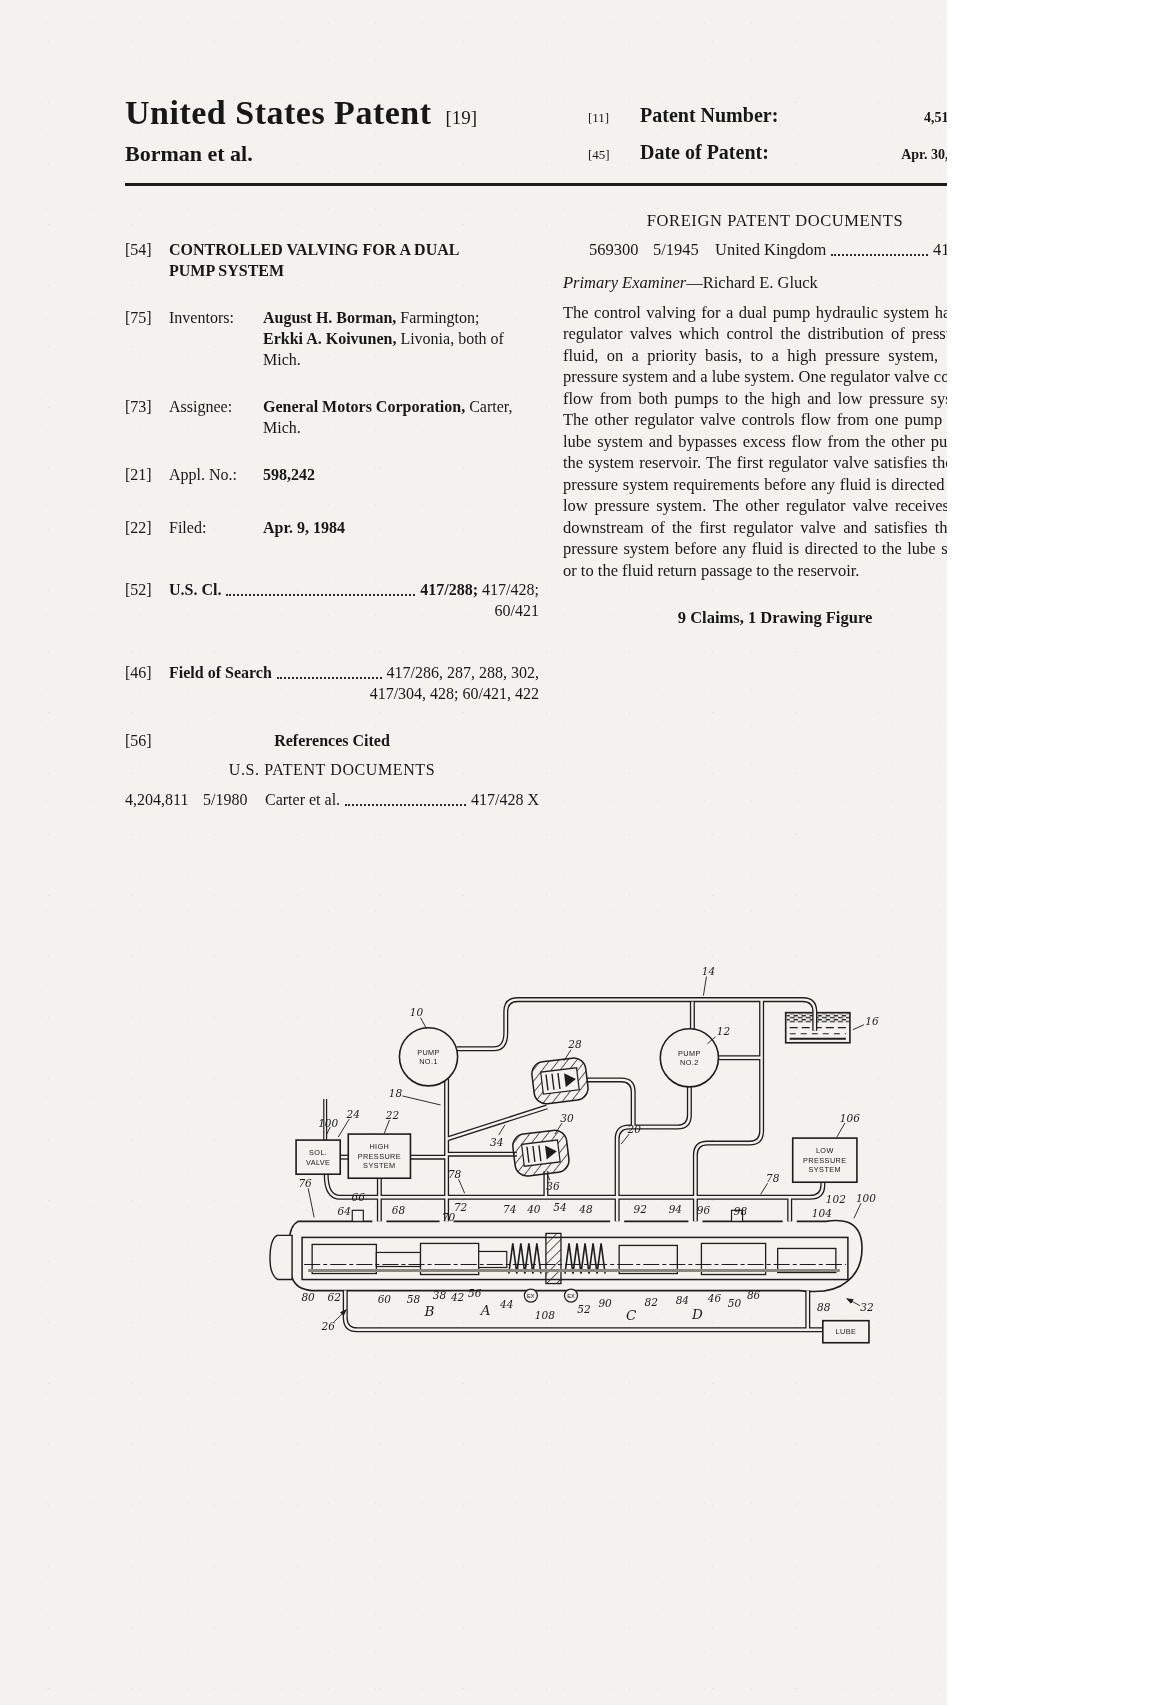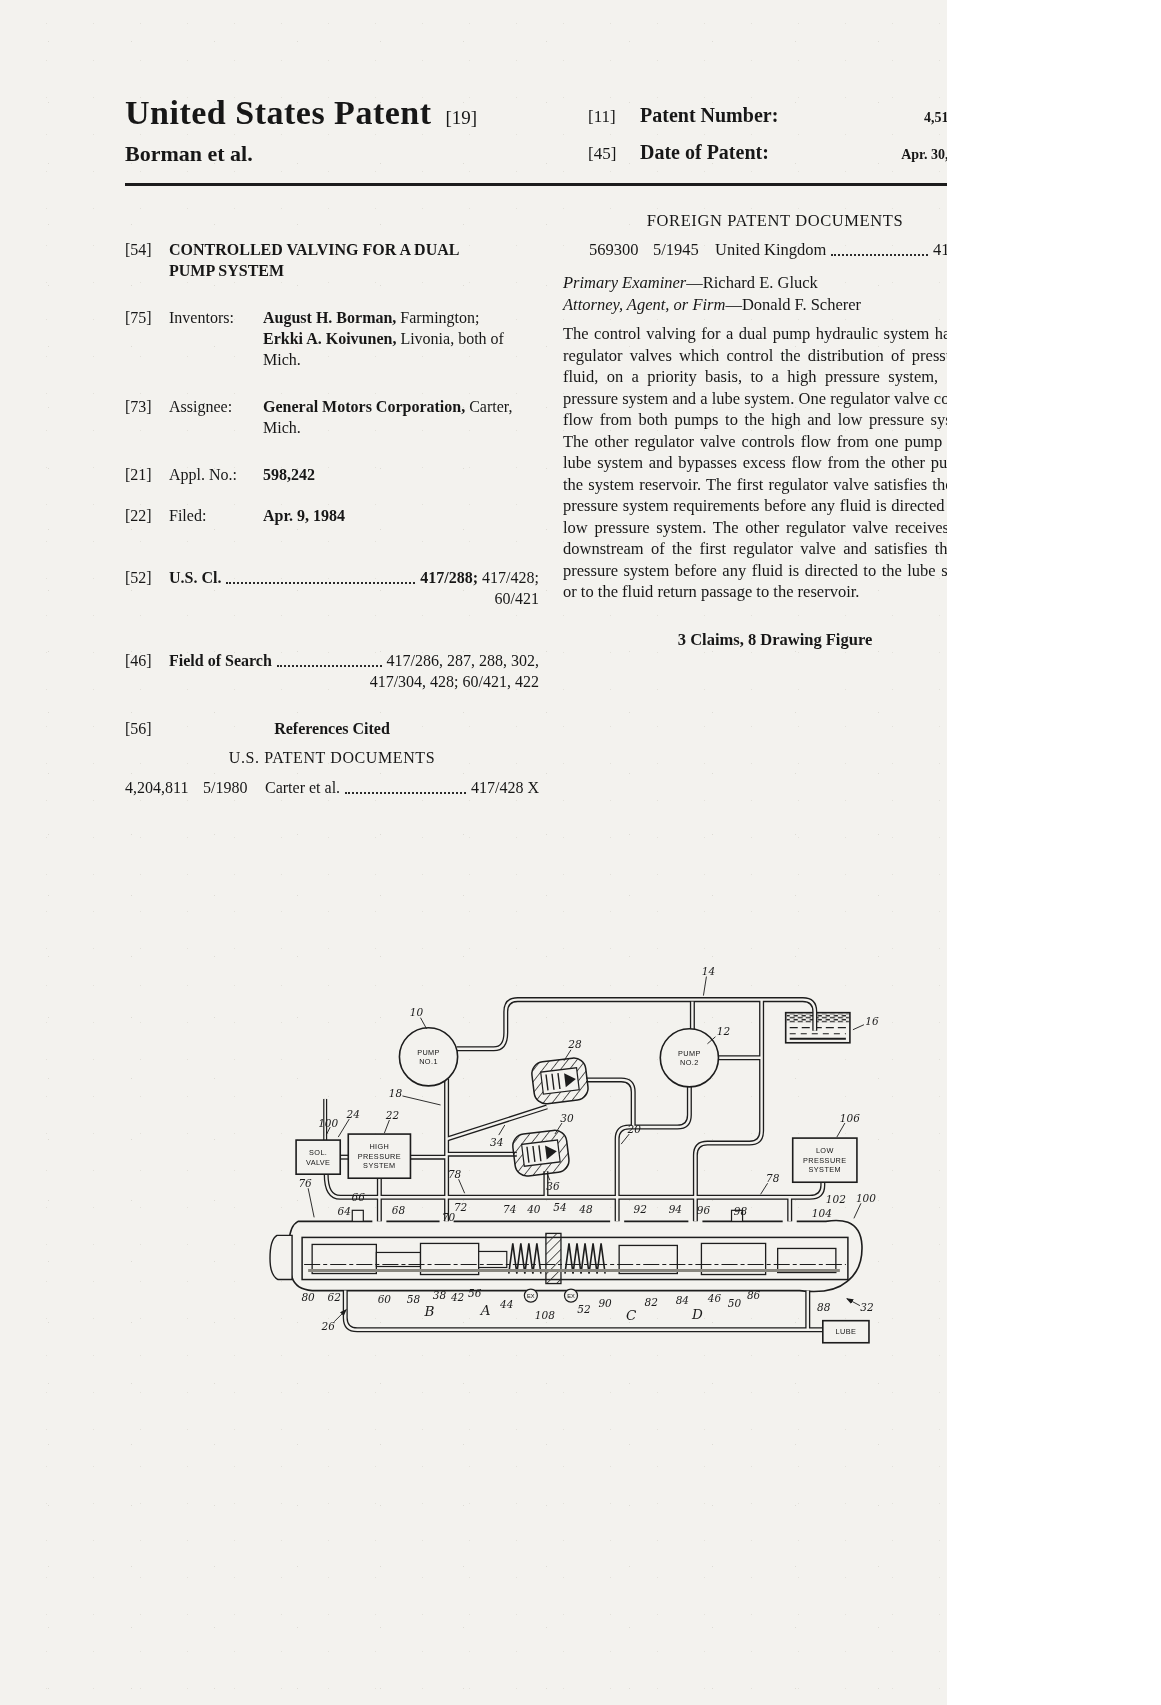--- a/index.html
+++ b/index.html
@@ -17,35 +17,35 @@
     overflow:hidden;
   }
   
   .hdr-left{position:absolute;left:125px;top:96px;width:430px;}
   .hdr-title{font-size:34px;font-weight:bold;letter-spacing:0.5px;line-height:1;}
   .hdr-title .bk19{font-size:19px;font-weight:normal;letter-spacing:0;margin-left:14px;}
   .hdr-authors{font-size:22px;font-weight:bold;margin-top:11px;}
   .hdr-right{position:absolute;left:588px;top:104px;width:392px;}
   .hdr-row{display:flex;align-items:baseline;font-size:20px;font-weight:bold;}
   .hdr-row + .hdr-row{margin-top:14px;}
-  .hdr-row .bk{font-weight:normal;font-size:17px;width:52px;flex:none;}
+  .hdr-row .bk{font-weight:normal;font-size:13px;width:52px;flex:none;}
   .hdr-row .lab{flex:1;}
   .hdr-row .val{font-size:14px;}
   .hdr-rule{position:absolute;left:125px;top:183px;width:915px;height:3px;background:#1c1c1c;}
   
   .col-left{position:absolute;left:125px;top:198px;width:414px;font-size:16px;line-height:21px;}
   .col-right{position:absolute;left:563px;top:210px;width:424px;font-size:16.5px;line-height:21.5px;}
   .b{font-weight:bold;}
   .it{font-style:italic;}
   .row{display:flex;margin-top:41px;}
   .bk{width:44px;flex:none;}
   .hang{flex:1;}
   .lblw{width:94px;flex:none;}
   .dots{flex:1;border-bottom:2px dotted #2a2a2a;margin:0 5px 4px 5px;min-width:18px;}
-  .rline{text-align:right;} .mt20{margin-top:20px;justify-content:space-between;} .mt26{margin-top:26px;}
+  .rline{text-align:right;} .mt20{margin-top:32px;justify-content:space-between;} .mt26{margin-top:26px;}
   .center-head{position:relative;text-align:center;}
   .center-head .bk-abs{position:absolute;left:0;top:0;font-weight:normal;}
   .uspd{text-align:center;letter-spacing:0.6px;margin-top:8px;}
   .pat-entry{display:flex;margin-top:9px;}
   .pat-entry .num{width:78px;flex:none;}
   .pat-entry .dt{width:62px;flex:none;}
   .foreign-entry{display:flex;margin-top:7px;padding-left:26px;}
   .foreign-entry .num{width:64px;flex:none;}
   .foreign-entry .dt{width:62px;flex:none;}
   .examiner{margin-top:12px;}
@@ -181,28 +181,25 @@
       <span class="num">569300</span>
       <span class="dt">5/1945</span>
       <span>United Kingdom</span>
       <span class="dots"></span>
       <span>417/286</span>
     </div>
 
     <div class="examiner">
       <span class="it">Primary Examiner</span><span>—</span><span>Richard E. Gluck</span>
     </div>
-    <div>
-      <span class="it">Attorney, Agent, or Firm</span><span>—</span><span>Donald F. Scherer</span>
-    </div>
 
 
     <p class="abstract-body">The control valving for a dual pump hydraulic system has two regulator valves which control the distribution of pressurized fluid, on a priority basis, to a high pressure system, a low pressure system and a lube system. One regulator valve controls flow from both pumps to the high and low pressure systems. The other regulator valve controls flow from one pump to the lube system and bypasses excess flow from the other pump to the system reservoir. The first regulator valve satisfies the high pressure system requirements before any fluid is directed to the low pressure system. The other regulator valve receives fluid downstream of the first regulator valve and satisfies the low pressure system before any fluid is directed to the lube system or to the fluid return passage to the reservoir.</p>
 
-    <div class="claims">3 Claims, 8 Drawing Figure</div>
+    <div class="claims">9 Claims, 1 Drawing Figure</div>
   </div>
 
   <div class="figure-wrap">
     <svg id="patent-figure" viewBox="0 0 610 470" width="612" height="472">
       <defs>
         <pattern id="hatch" width="7" height="7" patternUnits="userSpaceOnUse" patternTransform="rotate(45)">
           <line x1="0" y1="0" x2="0" y2="7" stroke="#2a2a2a" stroke-width="1.5"></line>
         </pattern>
         <pattern id="tankhatch" width="8" height="4" patternUnits="userSpaceOnUse">
           <line x1="0" y1="1" x2="5" y2="1" stroke="#2a2a2a" stroke-width="1.4"></line>

